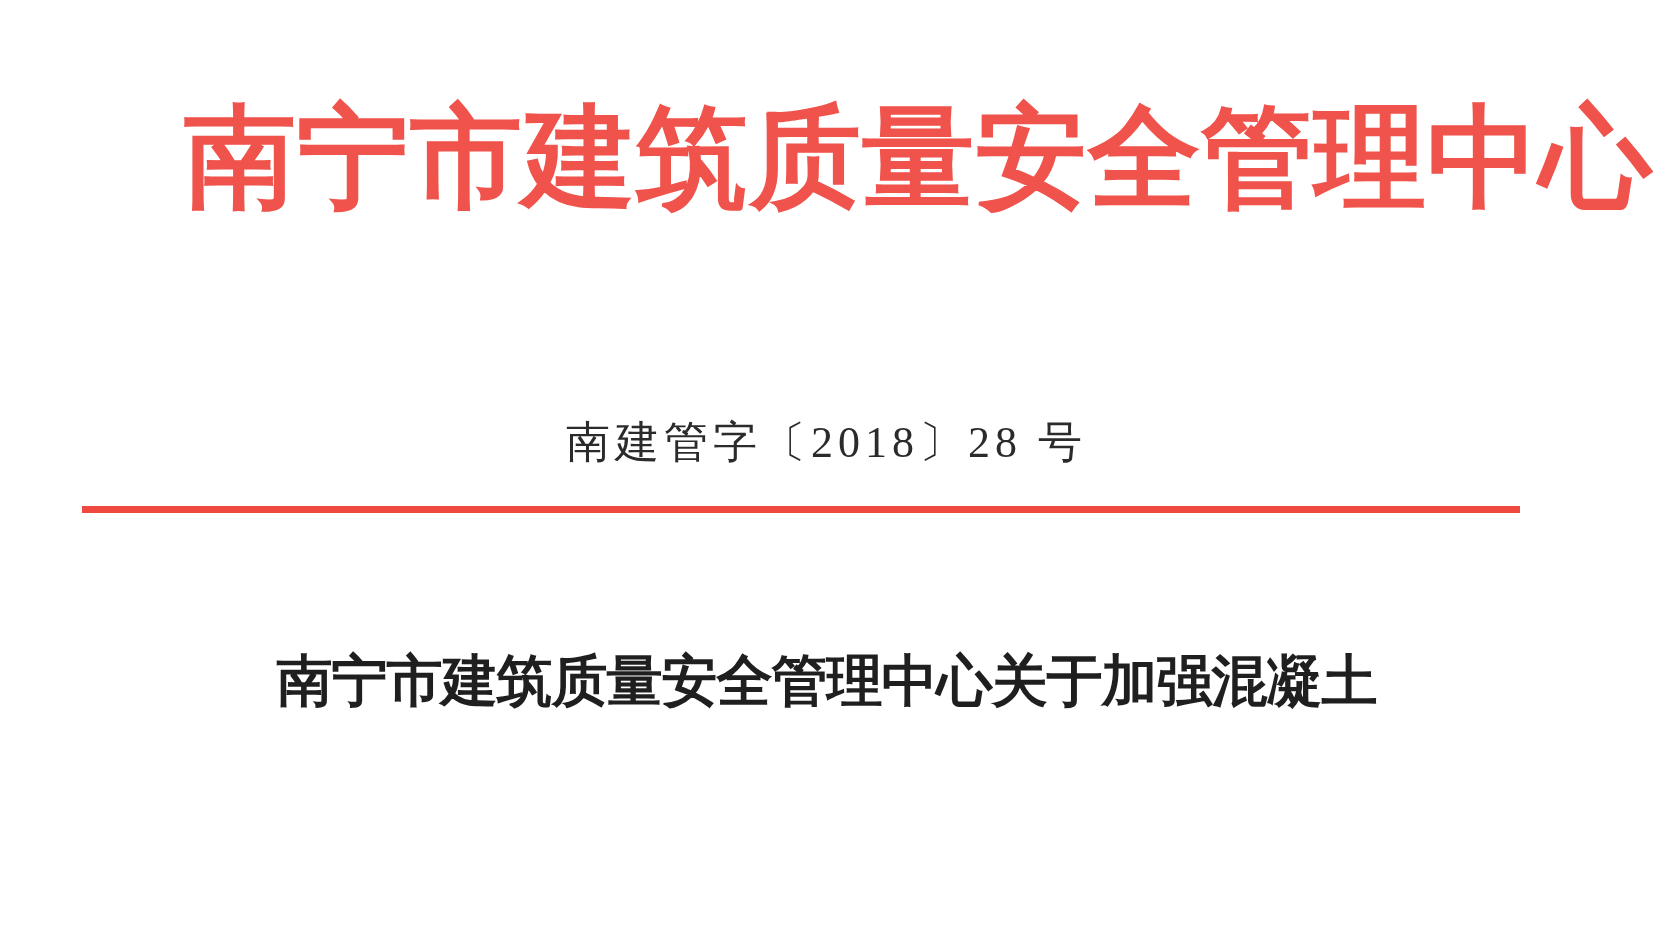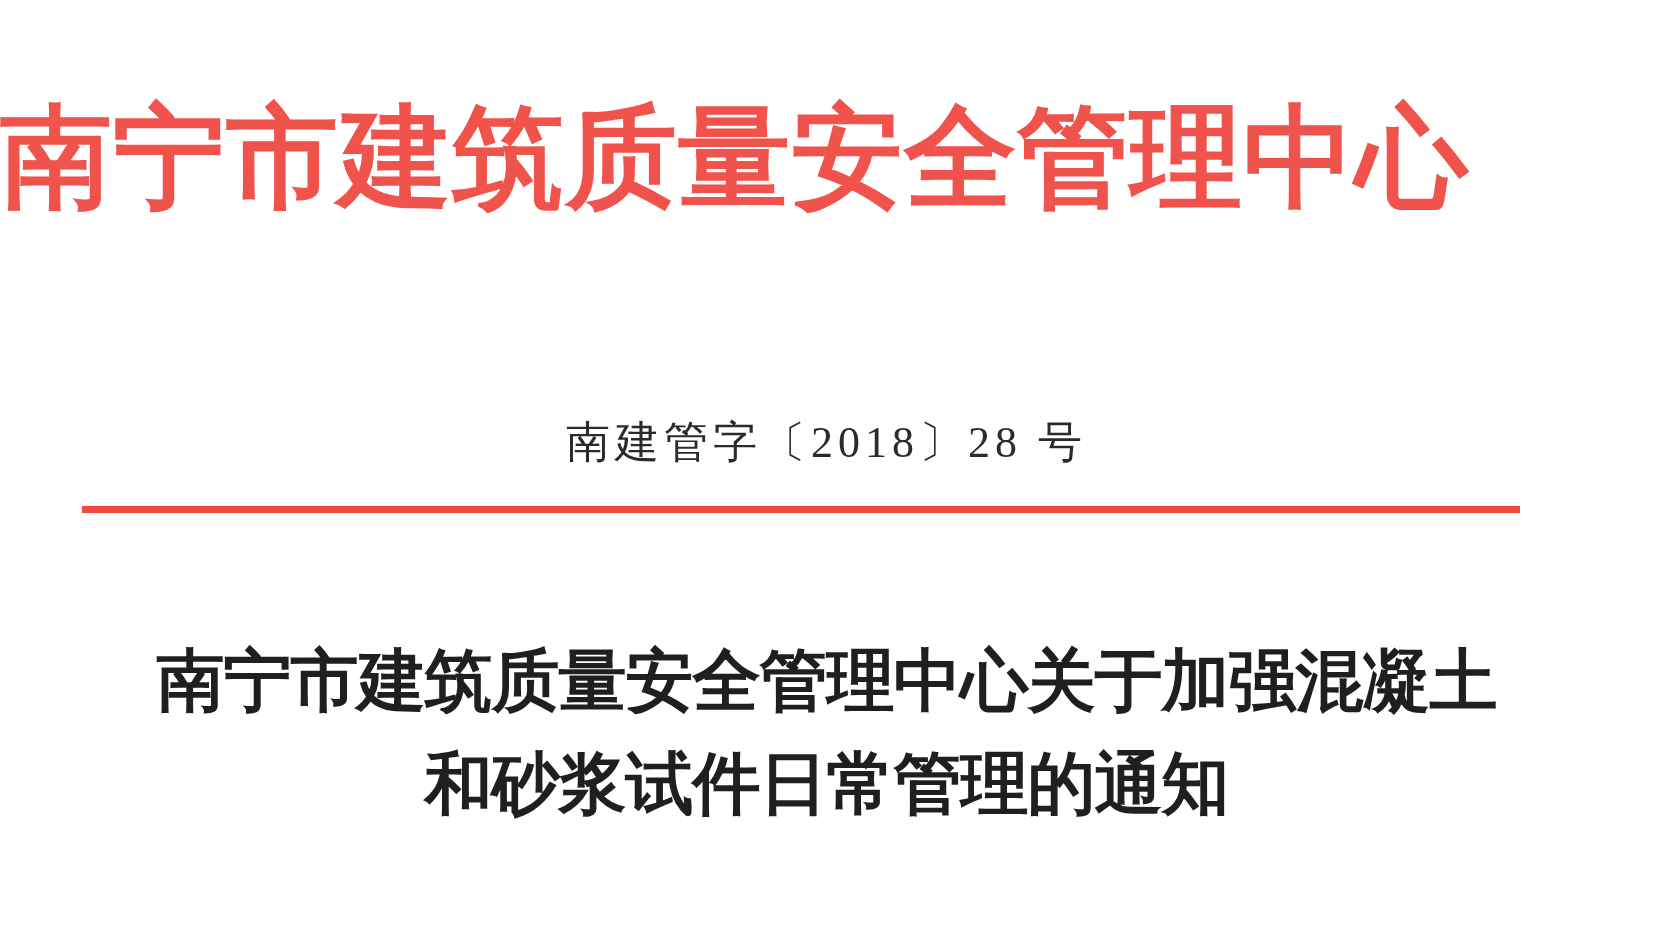--- a/index.html
+++ b/index.html
@@ -14,21 +14,21 @@
     background: #ffffff;
     overflow: hidden;
     font-family: "Liberation Serif", "DejaVu Serif", serif;
   }
   
   .header-title {
     position: absolute;
     top: 86px;
     left: 0;
     width: 100%;
-    text-align: left;
+    text-align: right;
     font-size: 112px;
     line-height: 1.3;
     font-weight: bold;
     letter-spacing: 1px;
     white-space: nowrap;
   }
   
   .doc-number {
     position: absolute;
     top: 412px;
@@ -50,37 +50,36 @@
     height: 7px;
   }
   
   .notice-title {
     position: absolute;
     top: 630px;
     left: 0;
     width: 100%;
     text-align: center;
     font-weight: bold;
-    font-size: 68px;
+    font-size: 56px;
     line-height: 103px;
     letter-spacing: -1px;
   }
   .notice-title .line {
     white-space: nowrap;
   }
 </style>
 </head>
 <body>
 
 <div class="page">
 
   <div class="header-title" style="color: rgb(240, 83, 75);">南宁市建筑质量安全管理中心</div>
 
   <div class="doc-number" style="color: rgb(43, 43, 43);">南建管字〔2018〕28 号</div>
 
   <div class="red-divider" style="background-color: rgb(240, 74, 64);"></div>
 
   <div class="notice-title" style="color: rgb(31, 31, 31);">
     <div class="line">南宁市建筑质量安全管理中心关于加强混凝土</div>
-    <div class="line">和砂浆试件日常管理的通知</div>
   </div>
 
 </div>
 
 </body></html>

